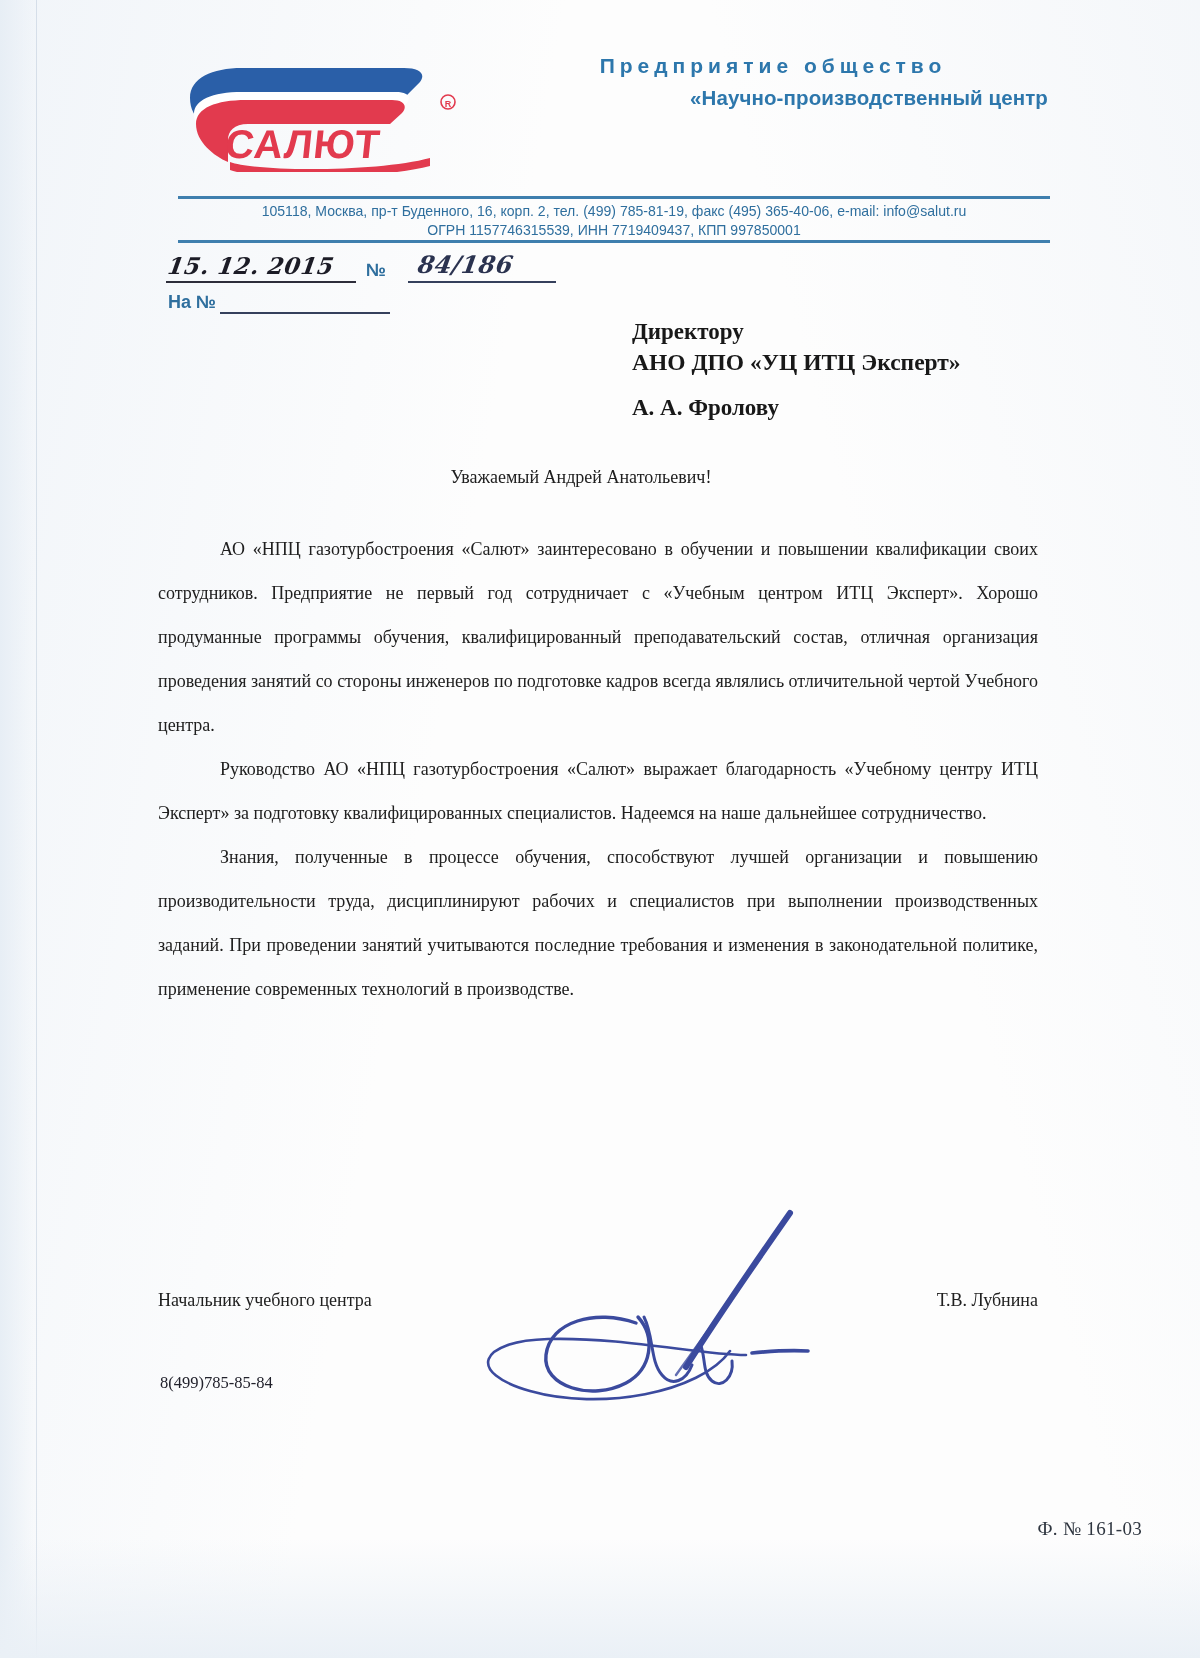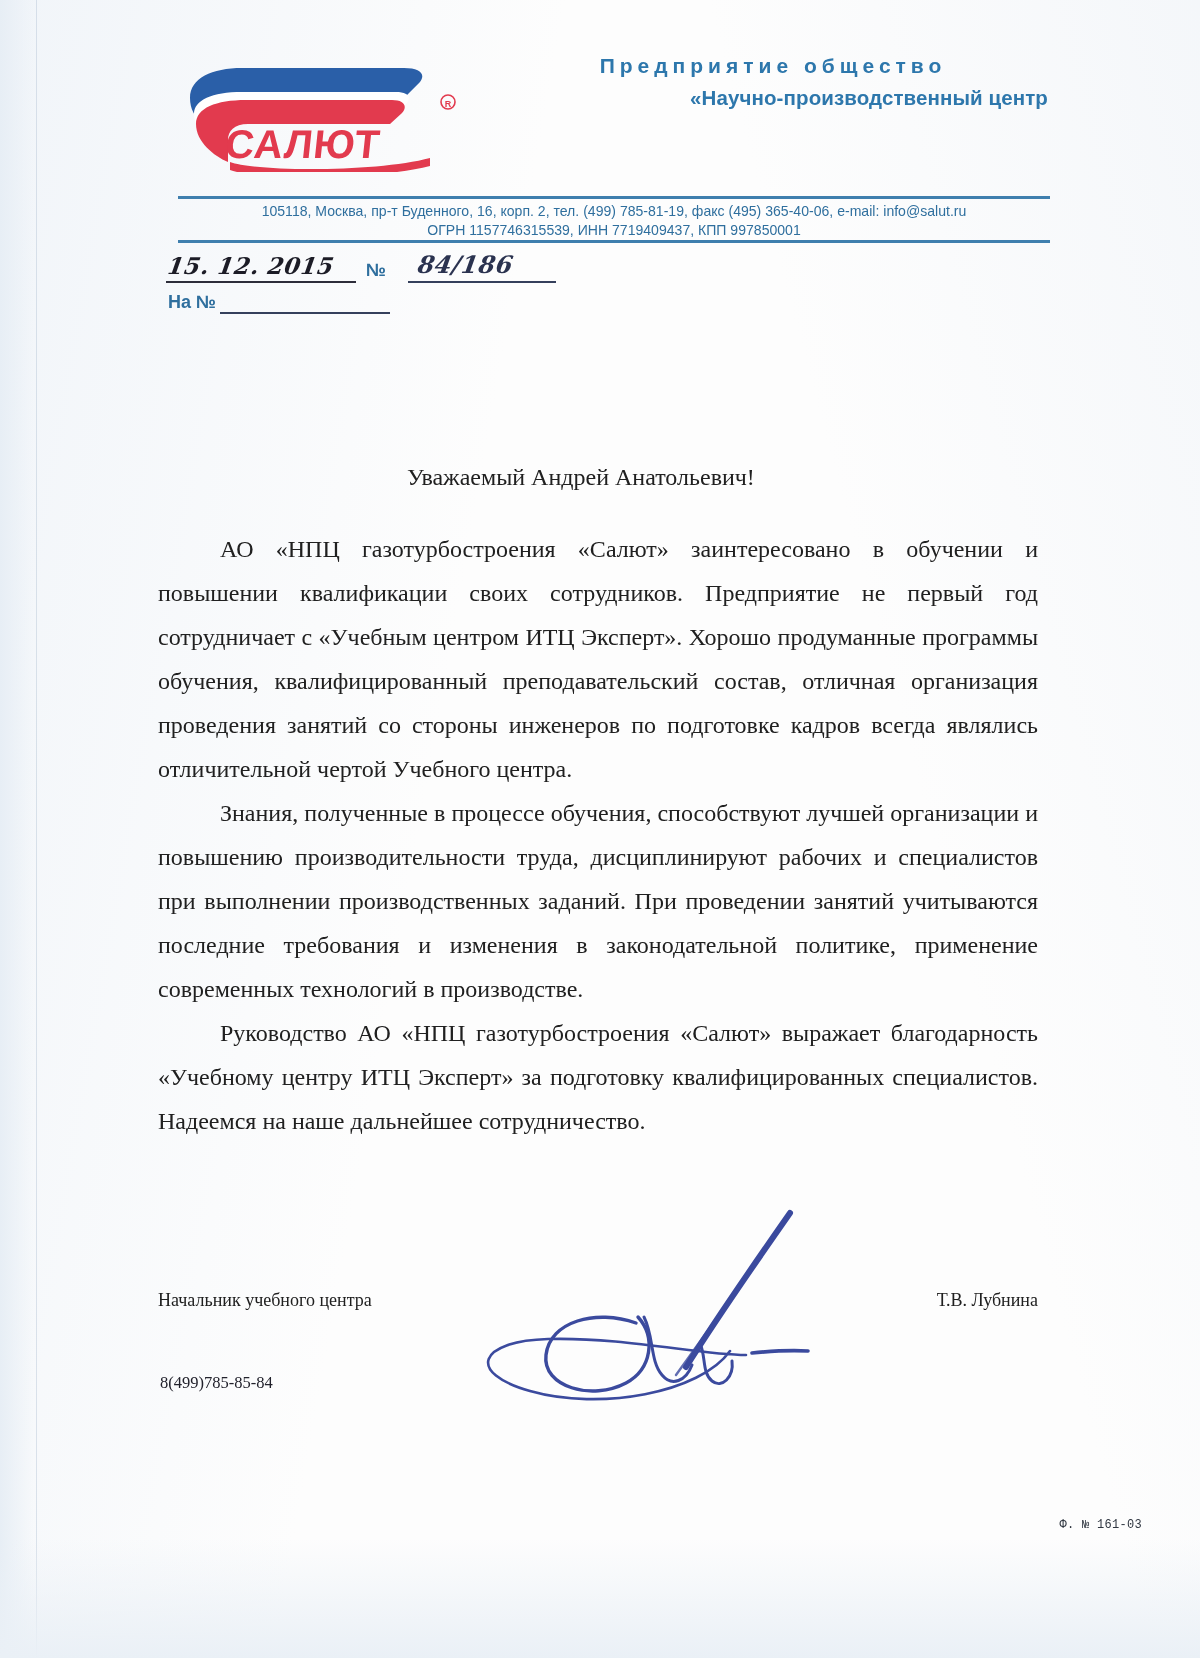--- a/index.html
+++ b/index.html
@@ -185,21 +185,21 @@
   .addressee-line1 { font-size: 23px; line-height: 1.35; }
   .addressee-line2 { font-size: 23.5px; line-height: 1.35; }
   .addressee-line3 { font-size: 23px; margin-top: 16px; }
 
   
   .body-text {
     position: absolute;
     left: 158px;
     top: 455px;
     width: 880px;
-    font-size: 24px;
+    font-size: 18px;
     line-height: 44px;
     color: #202020;
   }
   .salutation {
     text-align: center;
     margin: 0 0 28px 0;
     padding-right: 34px;
   }
   .para {
     margin: 0;
@@ -238,23 +238,23 @@
     left: 160px;
     top: 1373px;
     font-size: 16.5px;
     color: #22222c;
     font-family: "Liberation Serif", "DejaVu Serif", serif;
   }
 
   .form-code {
     position: absolute;
     right: 58px;
-    bottom: 126px;
-    font-family: Liberation Mono, monospace;
-    font-size: 12px;
+    bottom: 118px;
+    font-family: Liberation Serif, serif;
+    font-size: 19px;
     color: #2f3640;
     letter-spacing: 0.3px;
   }
 </style>
 </head>
 <body>
 
 <div class="page">
 
   <div class="scan-edge-left"></div>
@@ -302,26 +302,31 @@
   <div class="datebar">
     <div class="date-value hand">15. 12. 2015</div>
     <div class="date-underline"></div>
     <div class="no-label">№</div>
     <div class="num-value hand">84/186</div>
     <div class="num-underline"></div>
     <div class="na-label">На №</div>
     <div class="na-underline"></div>
   </div>
 
+  <div class="addressee">
+    <div class="addressee-line1">Директору</div>
+    <div class="addressee-line2">АНО ДПО «УЦ ИТЦ Эксперт»</div>
+    <div class="addressee-line3">А. А. Фролову</div>
+  </div>
 
   <div class="body-text">
     <p class="salutation">Уважаемый Андрей Анатольевич!</p>
     <p class="para">АО «НПЦ газотурбостроения «Салют» заинтересовано в обучении и повышении квалификации своих сотрудников. Предприятие не первый год сотрудничает с «Учебным центром ИТЦ Эксперт». Хорошо продуманные программы обучения, квалифицированный преподавательский состав, отличная организация проведения занятий со стороны инженеров по подготовке кадров всегда являлись отличительной чертой Учебного центра.</p>
+    <p class="para">Руководство АО «НПЦ газотурбостроения «Салют» выражает благодарность «Учебному центру ИТЦ Эксперт» за подготовку квалифицированных специалистов. Надеемся на наше дальнейшее сотрудничество.</p>
     <p class="para">Знания, полученные в процессе обучения, способствуют лучшей организации и повышению производительности труда, дисциплинируют рабочих и специалистов при выполнении производственных заданий. При проведении занятий учитываются последние требования и изменения в законодательной политике, применение современных технологий в производстве.</p>
-    <p class="para">Руководство АО «НПЦ газотурбостроения «Салют» выражает благодарность «Учебному центру ИТЦ Эксперт» за подготовку квалифицированных специалистов. Надеемся на наше дальнейшее сотрудничество.</p>
   </div>
 
   <svg class="signature" viewBox="0 0 460 200">
     <g fill="none" stroke="#3b4a9e" stroke-linecap="round" stroke-linejoin="round">
 
       <path d="M390 8 C362 48, 320 108, 286 162" stroke-width="6"></path>
       <path d="M388 10 C358 56, 312 120, 276 170" stroke-width="2.4" opacity="0.8"></path>
 
       <path d="M236 118 C196 104, 150 116, 146 150 C142 182, 192 196, 226 178 C252 164, 256 132, 238 112" stroke-width="3.4"></path>
 

